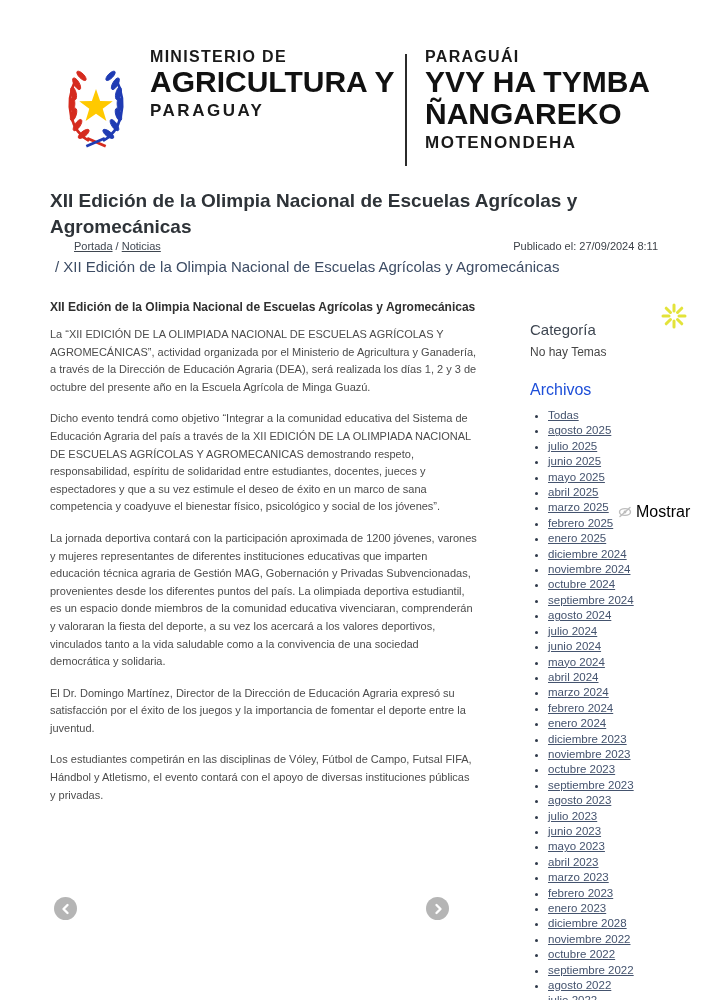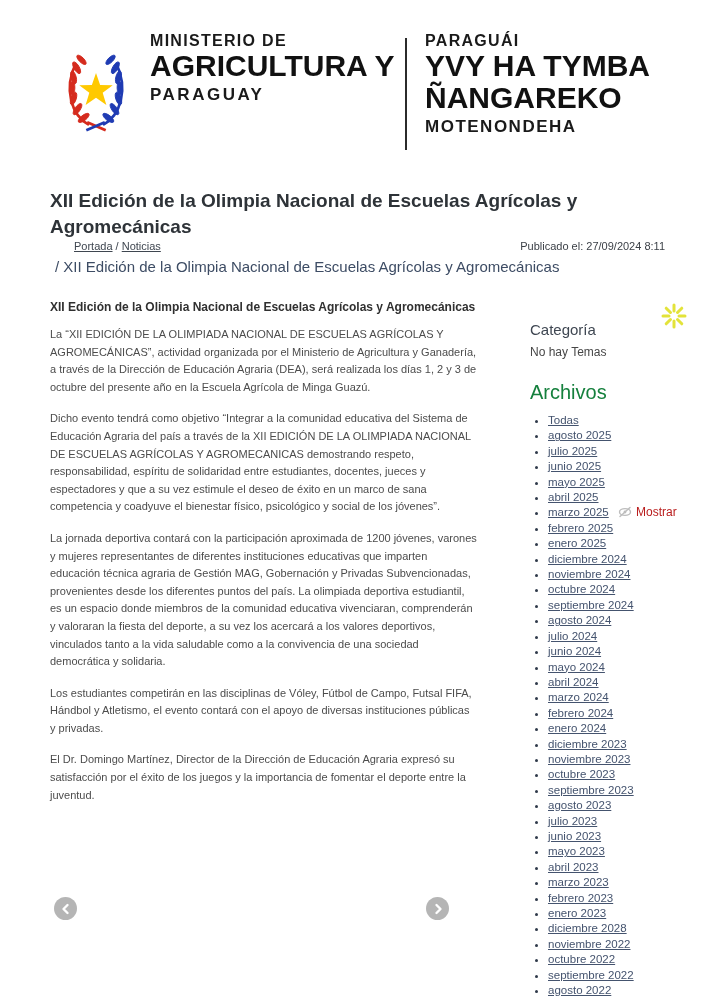--- a/index.html
+++ b/index.html
@@ -2,65 +2,65 @@
 <html lang="es"><head>
 <meta charset="utf-8">
 <style>
   * { margin:0; padding:0; box-sizing:border-box; }
   html,body { width:707px; height:1000px; background:#ffffff;
     font-family:"Liberation Sans","DejaVu Sans",sans-serif; color:#333; }
   body { position:relative; overflow:hidden; }
   .serif { font-family:Liberation Sans, sans-serif; }
 
   
-  .header { position:absolute; left:0; top:0; width:654px; height:175px; }
+  .header { position:absolute; left:0; top:16px; width:654px; height:175px; }
   .logo-svg { position:absolute; left:52px; top:36px; width:88px; height:104px; }
   .brand-left { position:absolute; left:150px; top:32px; }
   .brand-left .l1 { font-size:16px; font-weight:bold; letter-spacing:1.3px; color:#1a1a1a; }
   .brand-left .l2, .brand-left .l3 { font-size:30px; font-weight:bold; color:#111; line-height:32px; }
   .brand-left .l4 { font-size:17px; font-weight:bold; letter-spacing:2.5px; color:#1a1a1a; margin-top:3px; }
   .header-divider { position:absolute; left:405px; top:38px; width:2px; height:112px; background:#2b2b2b; }
   .brand-right { position:absolute; left:425px; top:32px; }
   .brand-right .l1 { font-size:16px; font-weight:bold; letter-spacing:1.3px; color:#1a1a1a; }
   .brand-right .l2, .brand-right .l3 { font-size:30px; font-weight:bold; color:#111; line-height:32px; }
   .brand-right .l4 { font-size:17px; font-weight:bold; letter-spacing:1.5px; color:#1a1a1a; margin-top:3px; }
 
   
   .page-title { position:absolute; left:50px; top:188px; width:590px;
     font-size:19px; font-weight:bold; color:#2e3338; line-height:1.35; }
   .crumb-row { position:absolute; left:54px; top:240px; width:608px; font-size:11px; color:#3f4650;margin-left:20px; }
   .crumb-row a { color:#3f4650; text-decoration:underline; }
-  .published { position:absolute; right:42px; top:240px; font-size:11px; color:#3a3f46; }
+  .published { position:absolute; right:49px; top:240px; font-size:11px; color:#3a3f46; }
   .crumb-line2 { position:absolute; left:55px; top:258px; width:560px; font-size:15px; color:#3d4c64; }
 
   
   .article { position:absolute; left:50px; top:300px; width:428px; }
   .article-heading { font-size:12px; font-weight:bold; color:#303030; margin-bottom:12px; }
   .article p { font-size:11px; line-height:17.6px; color:#4c4c4c; margin-bottom:14px; }
 
   
   .nav-circle { position:absolute; width:23px; height:23px; border-radius:50%;
     background:#b5b5b5; display:flex; align-items:center; justify-content:center; cursor:pointer; }
   .nav-prev { left:54px; top:897px; }
   .nav-next { left:426px; top:897px; }
 
   
   .sidebar { position:absolute; left:530px; top:321px; width:172px; }
   .cat-title { font-size:15px; color:#3f4752; }
   .cat-empty { font-size:12px; color:#474747; margin-top:7px; }
-  .arch-title { font-size:20px; color:#15803d; margin-top:22px; margin-bottom:9px; }
+  .arch-title { font-size:16px; color:#1d4ed8; margin-top:22px; margin-bottom:9px; }
   ul.archive { list-style:disc; margin-left:18px; }
   ul.archive li { font-size:11.5px; line-height:15.4px; color:#2f3a4a; }
   ul.archive a { color:#44536e; text-decoration:underline; }
 
   .a11y-btn { position:absolute; left:660px; top:302px; width:28px; height:28px; cursor:pointer; }
 
   .mostrar-chip { position:absolute; left:616px; top:502px; height:20px; background:#ffffff;
     display:flex; align-items:center; gap:4px; padding:0 4px 0 2px; z-index:5; cursor:pointer; }
-  .mostrar-chip span { font-size:12px; color:#b91c1c; }
+  .mostrar-chip span { font-size:16px; color:#000000; }
 </style>
 </head>
 <body>
 
 <div class="header">
   <svg class="logo-svg" viewBox="0 0 100 110" aria-hidden="true">
 
     <g fill="#d52b1e" stroke="#d52b1e">
       <path d="M 42 97 C 22 86, 13 56, 27 27" fill="none" stroke-width="3"></path>
       <ellipse cx="36" cy="89" rx="7.5" ry="3" transform="rotate(-38 36 89)"></ellipse>
@@ -117,22 +117,22 @@
   <span>/</span>
   <span>XII Edición de la Olimpia Nacional de Escuelas Agrícolas y Agromecánicas</span>
 </div>
 
 <div class="article">
   <div class="article-heading">XII Edición de la Olimpia Nacional de Escuelas Agrícolas y Agromecánicas</div>
   <div>
       <p> La “XII EDICIÓN DE LA OLIMPIADA NACIONAL DE ESCUELAS AGRÍCOLAS Y AGROMECÁNICAS”, actividad organizada por el Ministerio de Agricultura y Ganadería, a través de la Dirección de Educación Agraria (DEA), será realizada los días 1, 2 y 3 de octubre del presente año en la Escuela Agrícola de Minga Guazú.</p>
       <p>Dicho evento tendrá como objetivo “Integrar a la comunidad educativa del Sistema de Educación Agraria del país a través de la XII EDICIÓN DE LA OLIMPIADA NACIONAL DE ESCUELAS AGRÍCOLAS Y AGROMECANICAS demostrando respeto, responsabilidad, espíritu de solidaridad entre estudiantes, docentes, jueces y espectadores y que a su vez estimule el deseo de éxito en un marco de sana competencia y coadyuve el bienestar físico, psicológico y social de los jóvenes”.</p>
       <p>La jornada deportiva contará con la participación aproximada de 1200 jóvenes, varones y mujeres representantes de diferentes instituciones educativas que imparten educación técnica agraria de Gestión MAG, Gobernación y Privadas Subvencionadas, provenientes desde los diferentes puntos del país. La olimpiada deportiva estudiantil, es un espacio donde miembros de la comunidad educativa vivenciaran, comprenderán y valoraran la fiesta del deporte, a su vez los acercará a los valores deportivos, vinculados tanto a la vida saludable como a la convivencia de una sociedad democrática y solidaria.</p>
+      <p> El Dr. Domingo Martínez, Director de la Dirección de Educación Agraria expresó su satisfacción por el éxito de los juegos y la importancia de fomentar el deporte entre la juventud.</p>
       <p>Los estudiantes competirán en las disciplinas de Vóley, Fútbol de Campo, Futsal FIFA, Hándbol y Atletismo, el evento contará con el apoyo de diversas instituciones públicas y privadas.</p>
-      <p> El Dr. Domingo Martínez, Director de la Dirección de Educación Agraria expresó su satisfacción por el éxito de los juegos y la importancia de fomentar el deporte entre la juventud.</p>
     </div>
 </div>
 
 <div class="nav-circle nav-prev">
   <svg width="12" height="12" viewBox="0 0 12 12">
     <polyline points="7.5,2 3.5,6 7.5,10" fill="none" stroke="#ffffff" stroke-width="2.4" stroke-linecap="round" stroke-linejoin="round"></polyline>
   </svg>
 </div>
 <div class="nav-circle nav-next">
   <svg width="12" height="12" viewBox="0 0 12 12">

